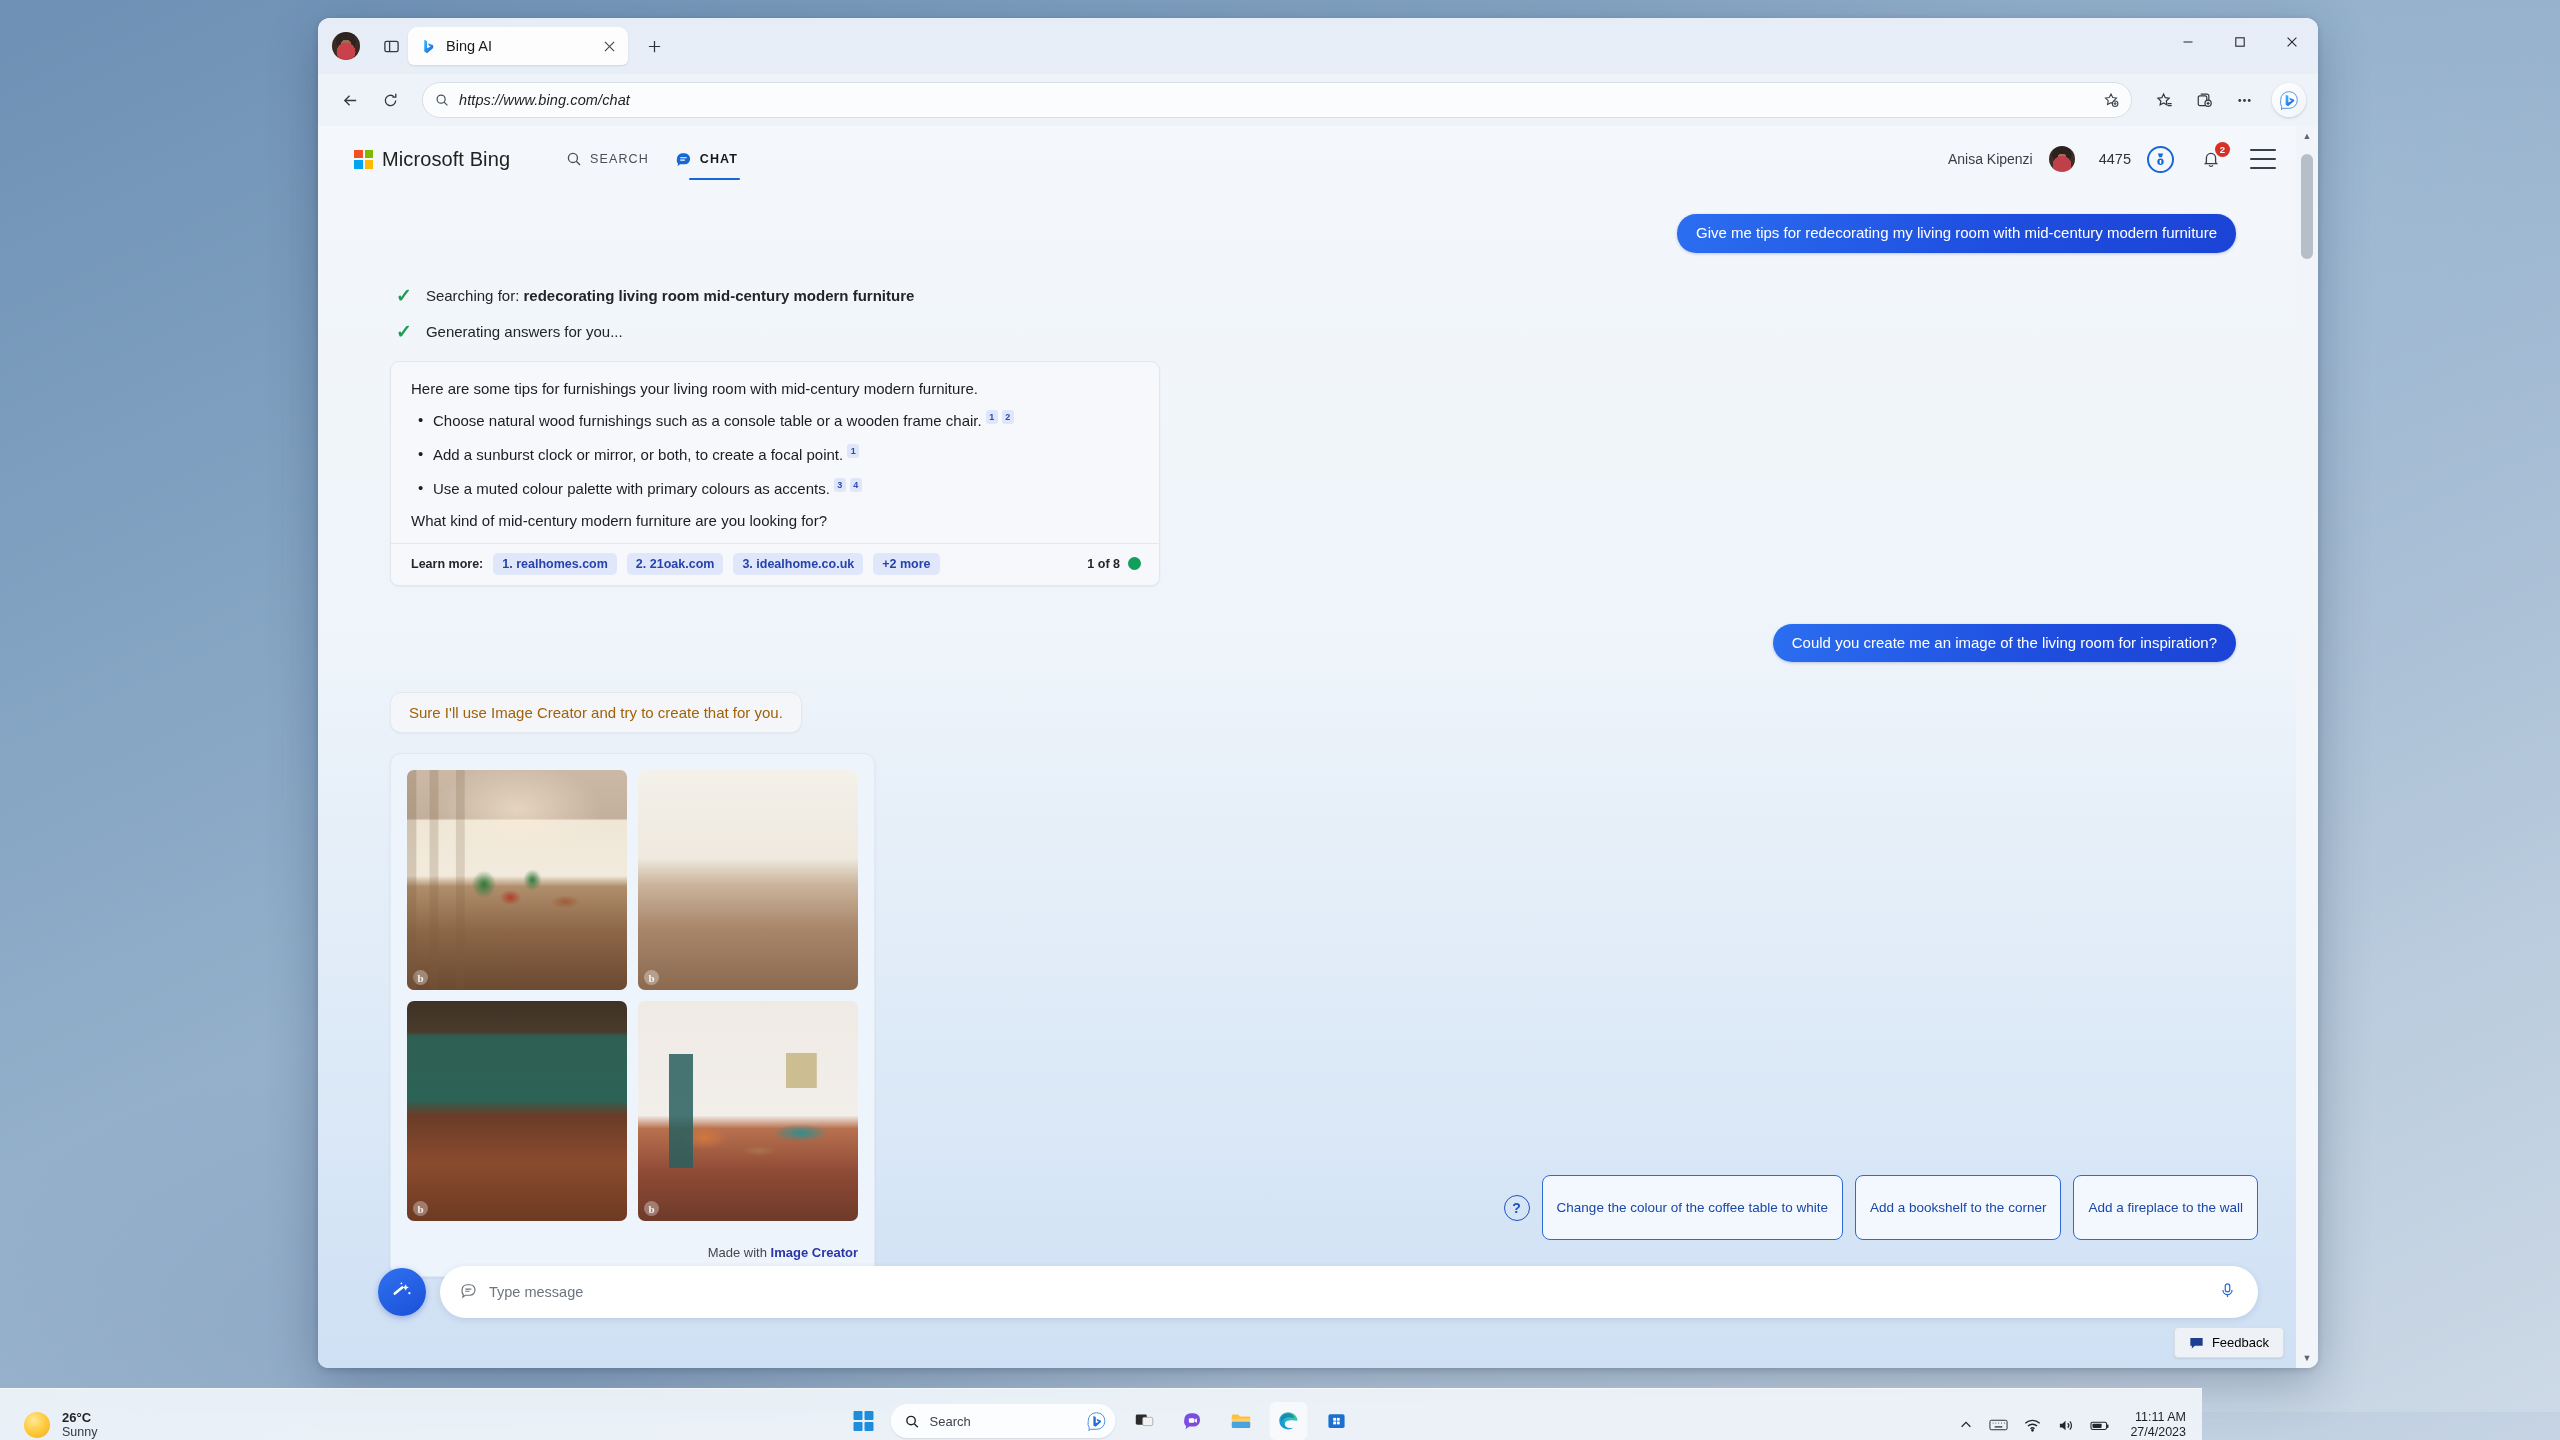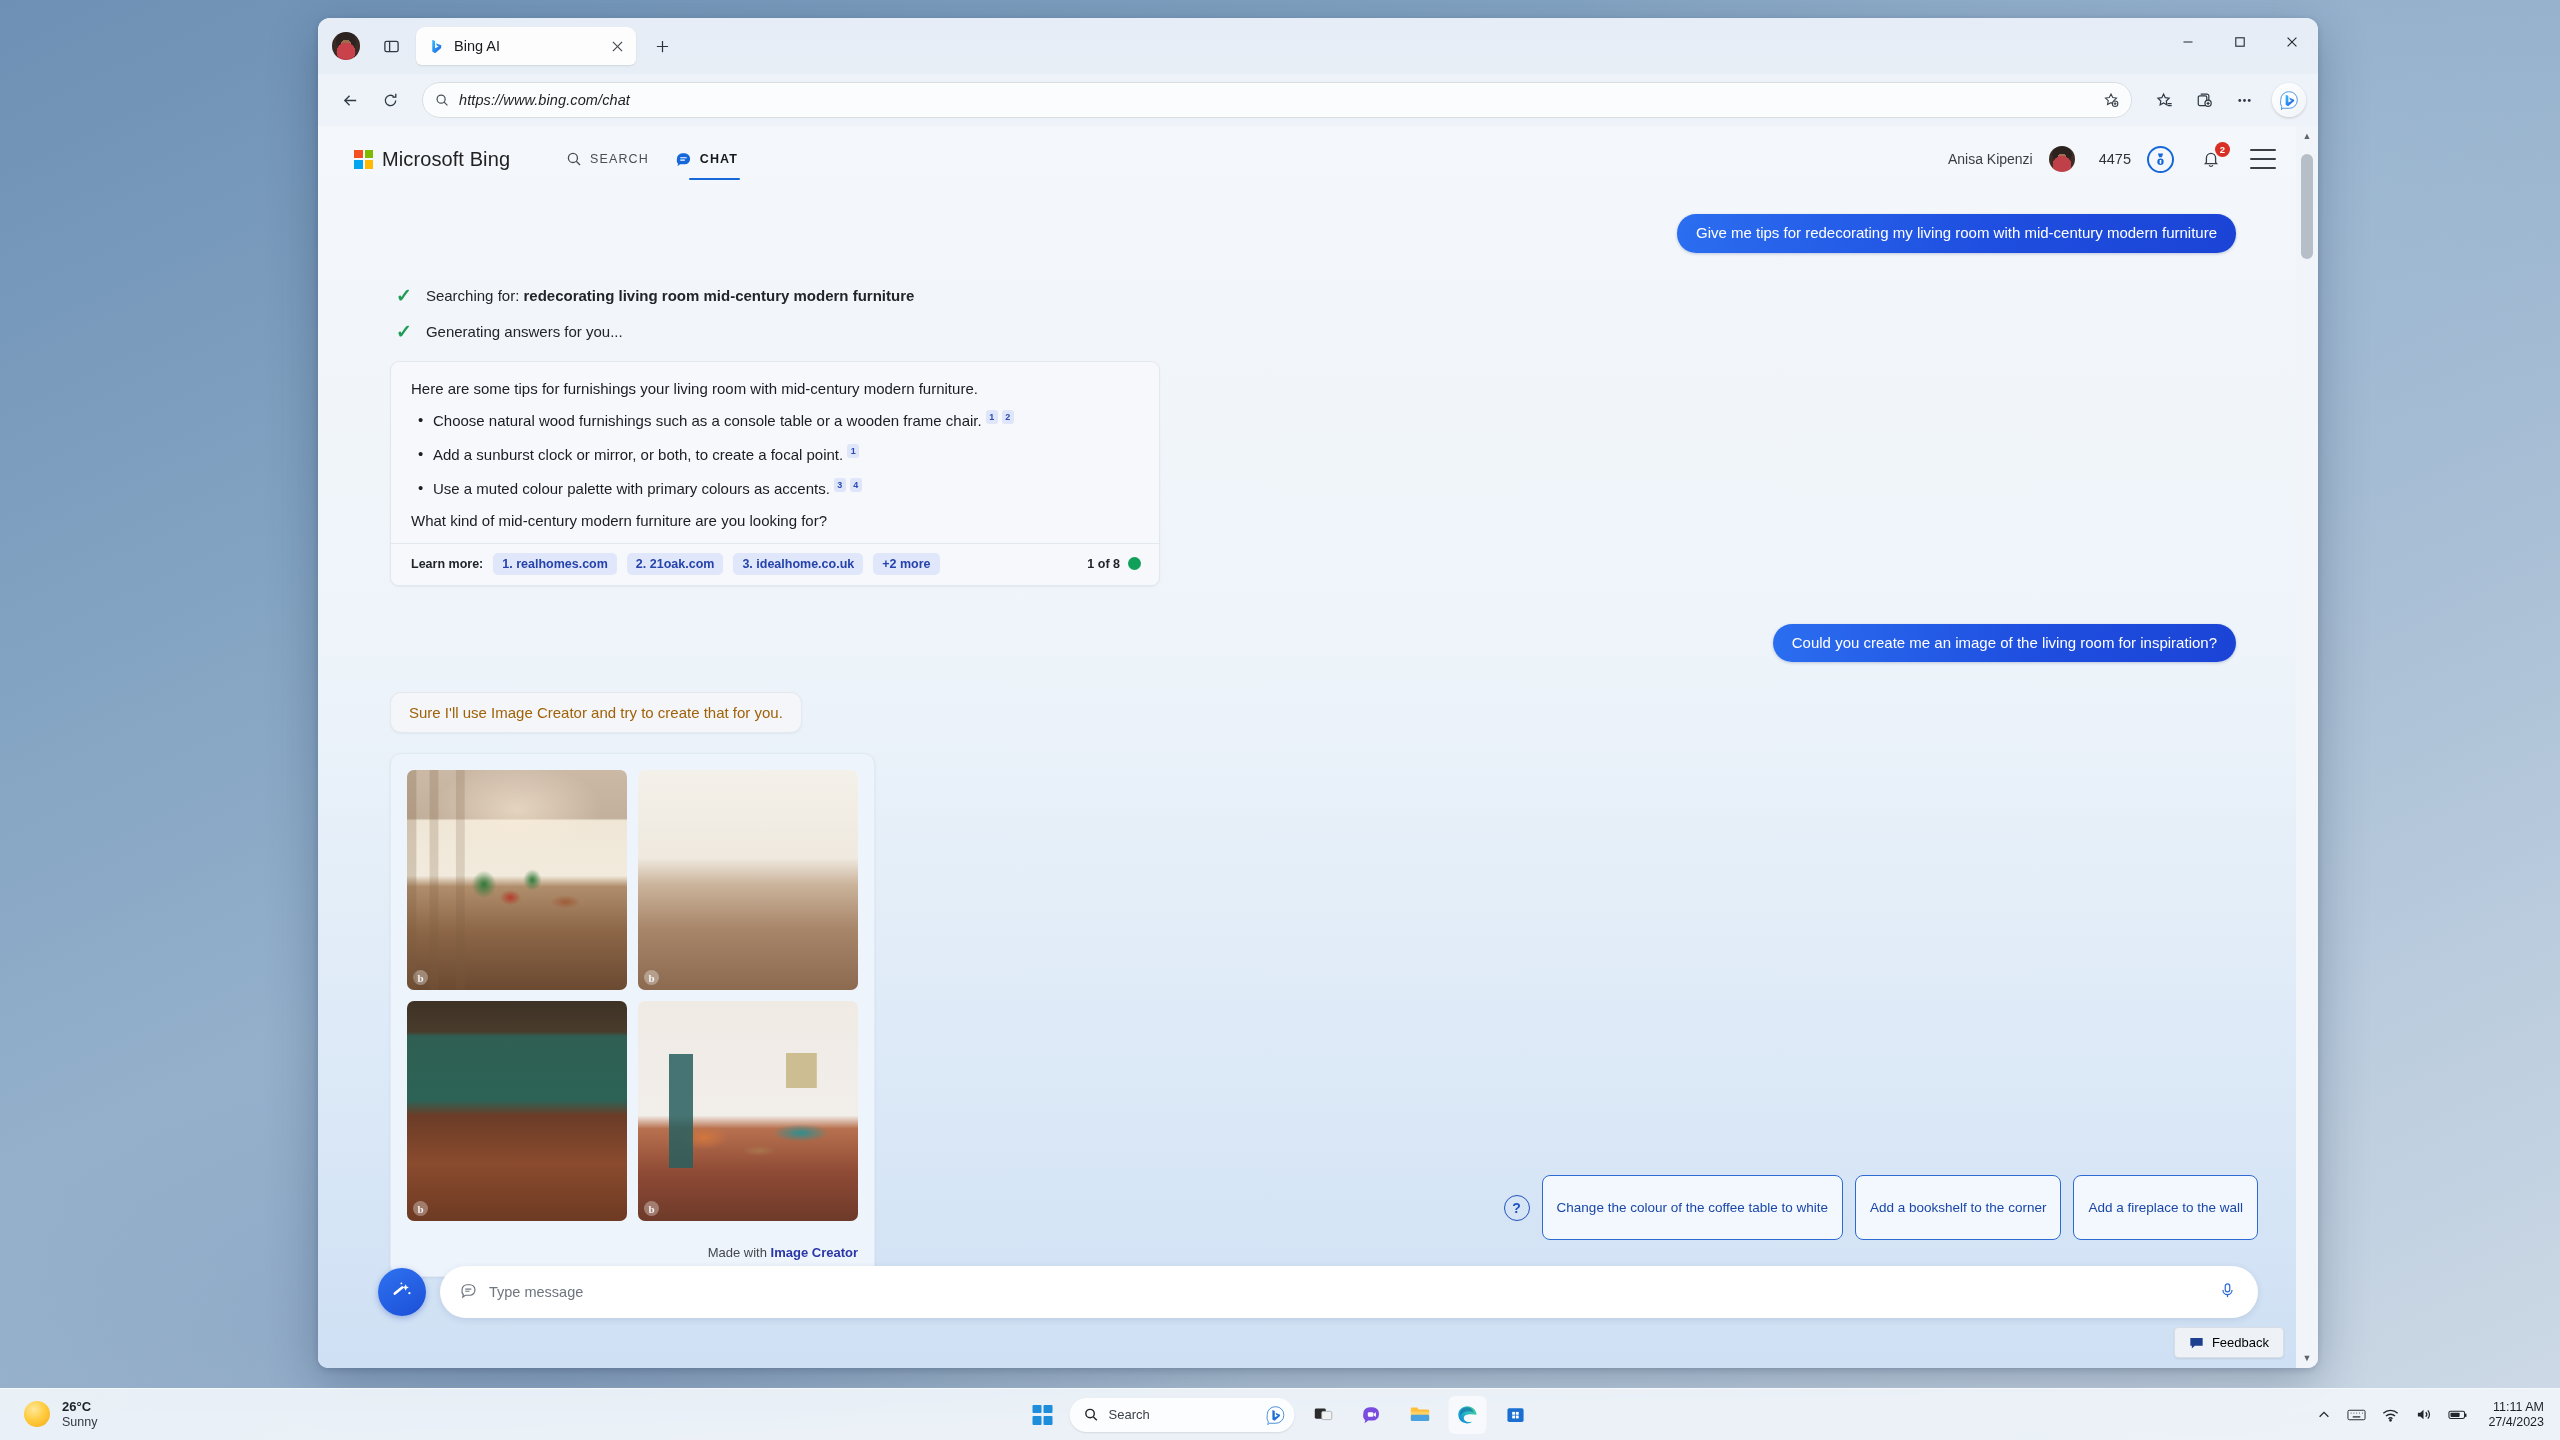--- a/index.html
+++ b/index.html
@@ -51,21 +51,21 @@
       radial-gradient(circle at 50% 47%, #9d6b4e 0%, #9d6b4e 26%, rgba(157,107,78,0) 27%),
       radial-gradient(circle at 50% 34%, #2d2320 0%, #2d2320 42%, rgba(45,35,32,0) 43%),
       #3b2b25;
     box-shadow: inset 0 0 0 1px rgba(0,0,0,0.12);
   }
   .tabstrip .icon-btn {
     width:34px; height:34px; border-radius:6px; display:flex; align-items:center; justify-content:center;
     color:#303a45; flex:none;
   }
   .tab {
-    margin-left:8px; height:38px; min-width:220px; max-width:300px;
+    height:38px; min-width:220px; max-width:300px;
     background:#fdfdfe; border-radius:9px 9px 6px 6px;
     display:flex; align-items:center; gap:9px; padding:0 8px 0 12px;
     box-shadow:0 1px 2px rgba(0,0,0,0.10);
   }
   .tab .favicon { width:17px; height:17px; flex:none; }
   .tab .tab-title {
     font-size:14.5px; color:#1b1b1f; white-space:nowrap; overflow:hidden; text-overflow:ellipsis;
     flex:1;
   }
   .tab .tab-close { width:22px; height:22px; display:flex; align-items:center; justify-content:center;
@@ -298,22 +298,22 @@
   .pscroll { position:absolute; right:0; top:0; bottom:0; width:22px; background:#f1f4f8;
     display:flex; flex-direction:column; align-items:center; }
   .pscroll .arrow { height:20px; display:flex; align-items:center; justify-content:center;
     color:#5b636c; font-size:9px; flex:none; }
   .pscroll .track { flex:1; width:100%; position:relative; }
   .pscroll .thumb { position:absolute; left:5px; top:8px; width:12px; height:105px;
     background:#b6bec8; border-radius:6px; }
 
   
   #taskbar {
-    position:absolute; left:0; bottom:0; width:2560px; height:52px;
-    background:rgba(238,243,249,0.94); display:flex; align-items:center;
+    position:absolute; left:0; bottom:0; width:2202px; height:52px;
+    background:rgba(238,243,249,0.94); display:flex; align-items:flex-end;
     border-top:1px solid rgba(255,255,255,0.55);
   }
   .tb-weather { display:flex; align-items:center; gap:12px; padding-left:24px; }
   .tb-sun { width:26px; height:26px; border-radius:50%;
     background:radial-gradient(circle at 38% 32%, #ffe89a 0%, #ffcb3d 48%, #f4a91c 100%); }
   .tb-wtxt { line-height:1.18; }
   .tb-temp { font-size:13px; color:#1d2227; font-weight:700; }
   .tb-cond { font-size:12.5px; color:#333a40; }
   .tb-center { position:absolute; left:50%; transform:translateX(-50%); display:flex;
     align-items:center; gap:10px; }

